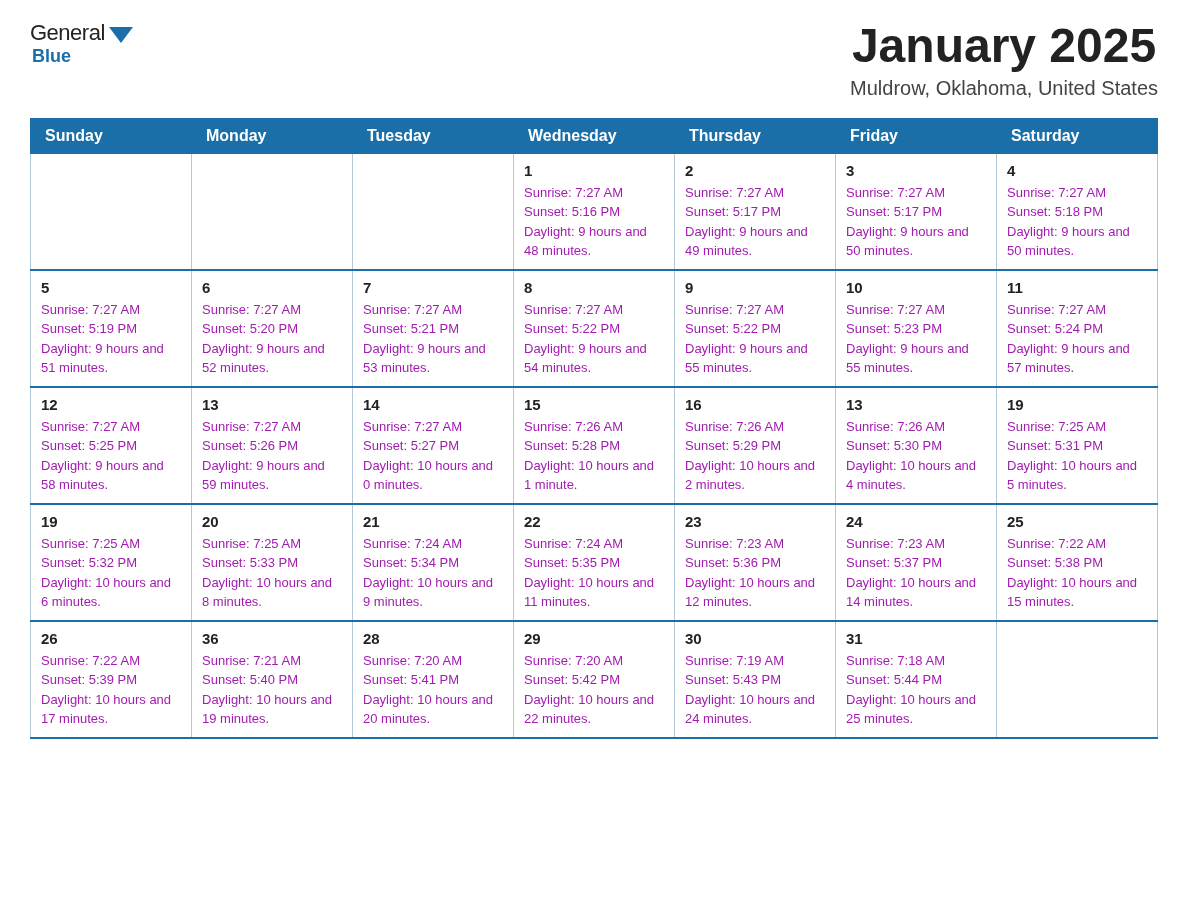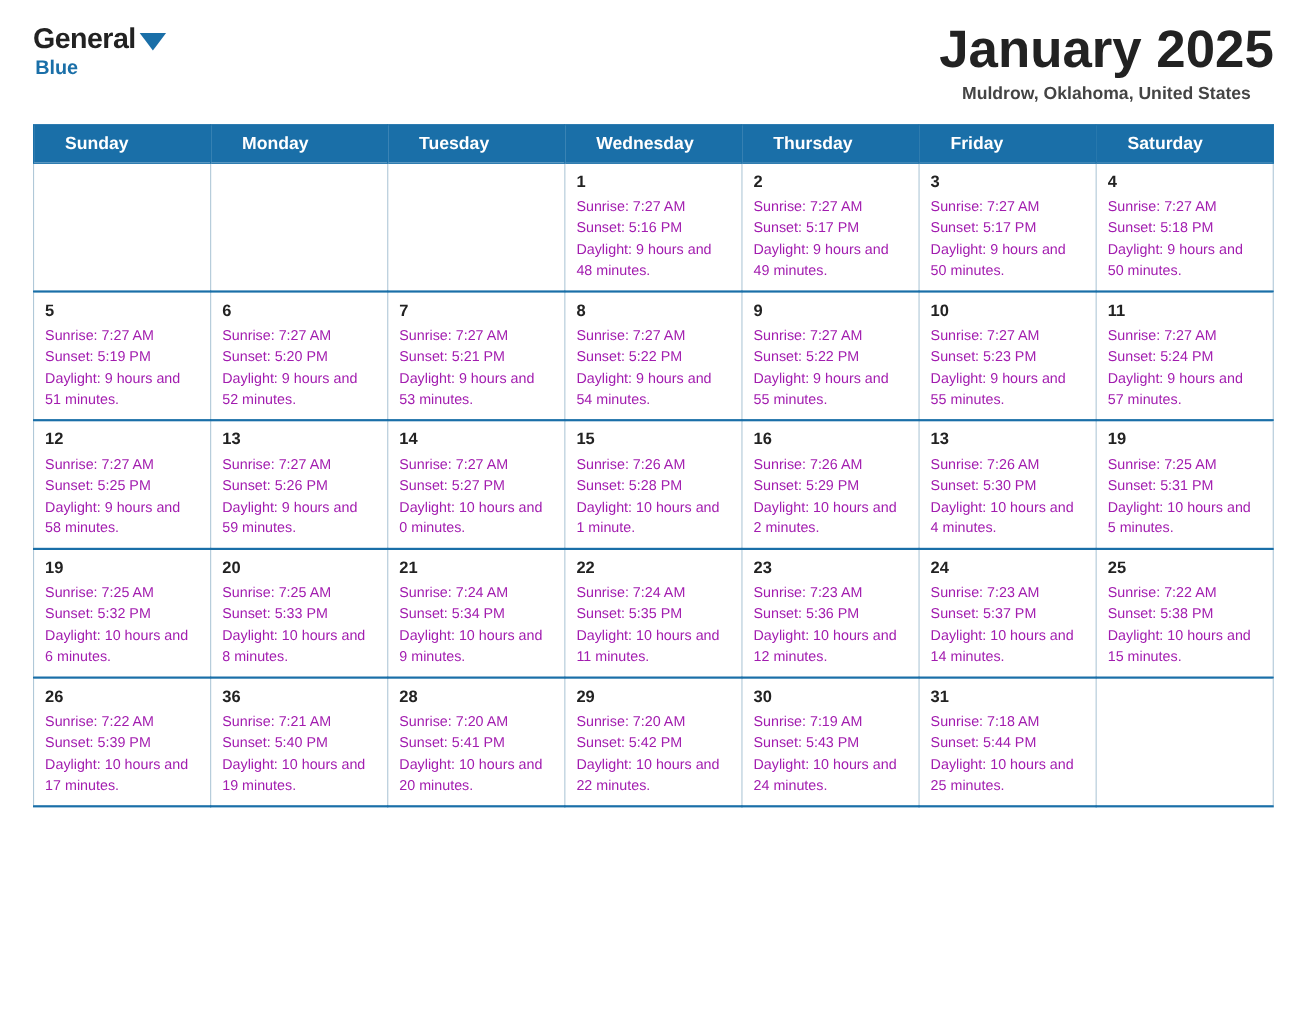--- a/index.html
+++ b/index.html
@@ -18,22 +18,22 @@
     .logo {
       display: flex;
       flex-direction: column;
       align-items: flex-start;
     }
     .logo-top {
       display: flex;
       align-items: center;
     }
     .logo-general {
-      font-size: 26px;
-      font-weight: bold;
+      font-size: 22px;
+      font-weight: normal;
       color: #222;
       letter-spacing: -0.5px;
     }
     .logo-triangle {
       width: 0;
       height: 0;
       border-left: 12px solid transparent;
       border-right: 12px solid transparent;
       border-top: 16px solid #1a6fa8;
       margin-left: 4px;
@@ -48,36 +48,35 @@
     .title-block {
       text-align: center;
     }
     .month-title {
       font-size: 48px;
       font-weight: bold;
       color: #222;
       line-height: 1.1;
     }
     .location-title {
-      font-size: 16px;
+      font-size: 20px;
       color: #444;
       margin-top: 4px;
-      font-weight: bold;
     }
     .calendar {
       width: 100%;
       border-collapse: collapse;
       border: 1px solid #1a6fa8;
     }
     .calendar thead tr th {
       background-color: #1a6fa8;
       color: #fff;
       font-size: 16px;
       font-weight: bold;
-      padding: 8px 28px;
+      padding: 8px 14px;
       text-align: left;
       border: 1px solid #1a6fa8;
     }
     .calendar tbody tr td {
       vertical-align: top;
       padding: 8px 10px;
       border: 1px solid #b0c8d8;
       width: calc(100% / 7);
       min-height: 90px;
     }

